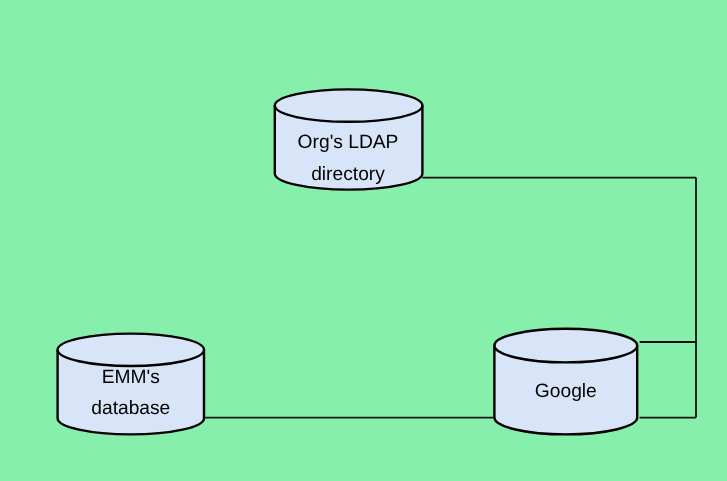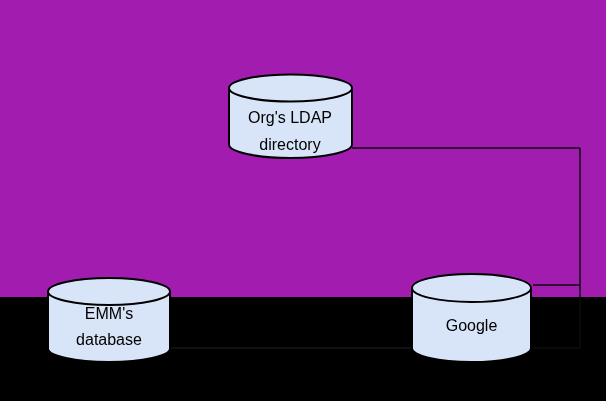--- a/index.html
+++ b/index.html
@@ -6,22 +6,22 @@
     margin: 0;
     padding: 0;
     width: 606px;
     height: 401px;
     background: #000000;
     overflow: hidden;
   }
   .stage {
     position: relative;
     width: 606px;
-    height: 297px;
-    background: #a21caf;
+    height: 401px;
+    background: #86efac;
   }
   svg { display: block; }
   .cyl-shape {
     stroke: #000000;
     stroke-width: 2;
   }
   .node-label {
     font-family: "Liberation Sans", sans-serif;
     font-size: 16px;
     fill: #000000;

